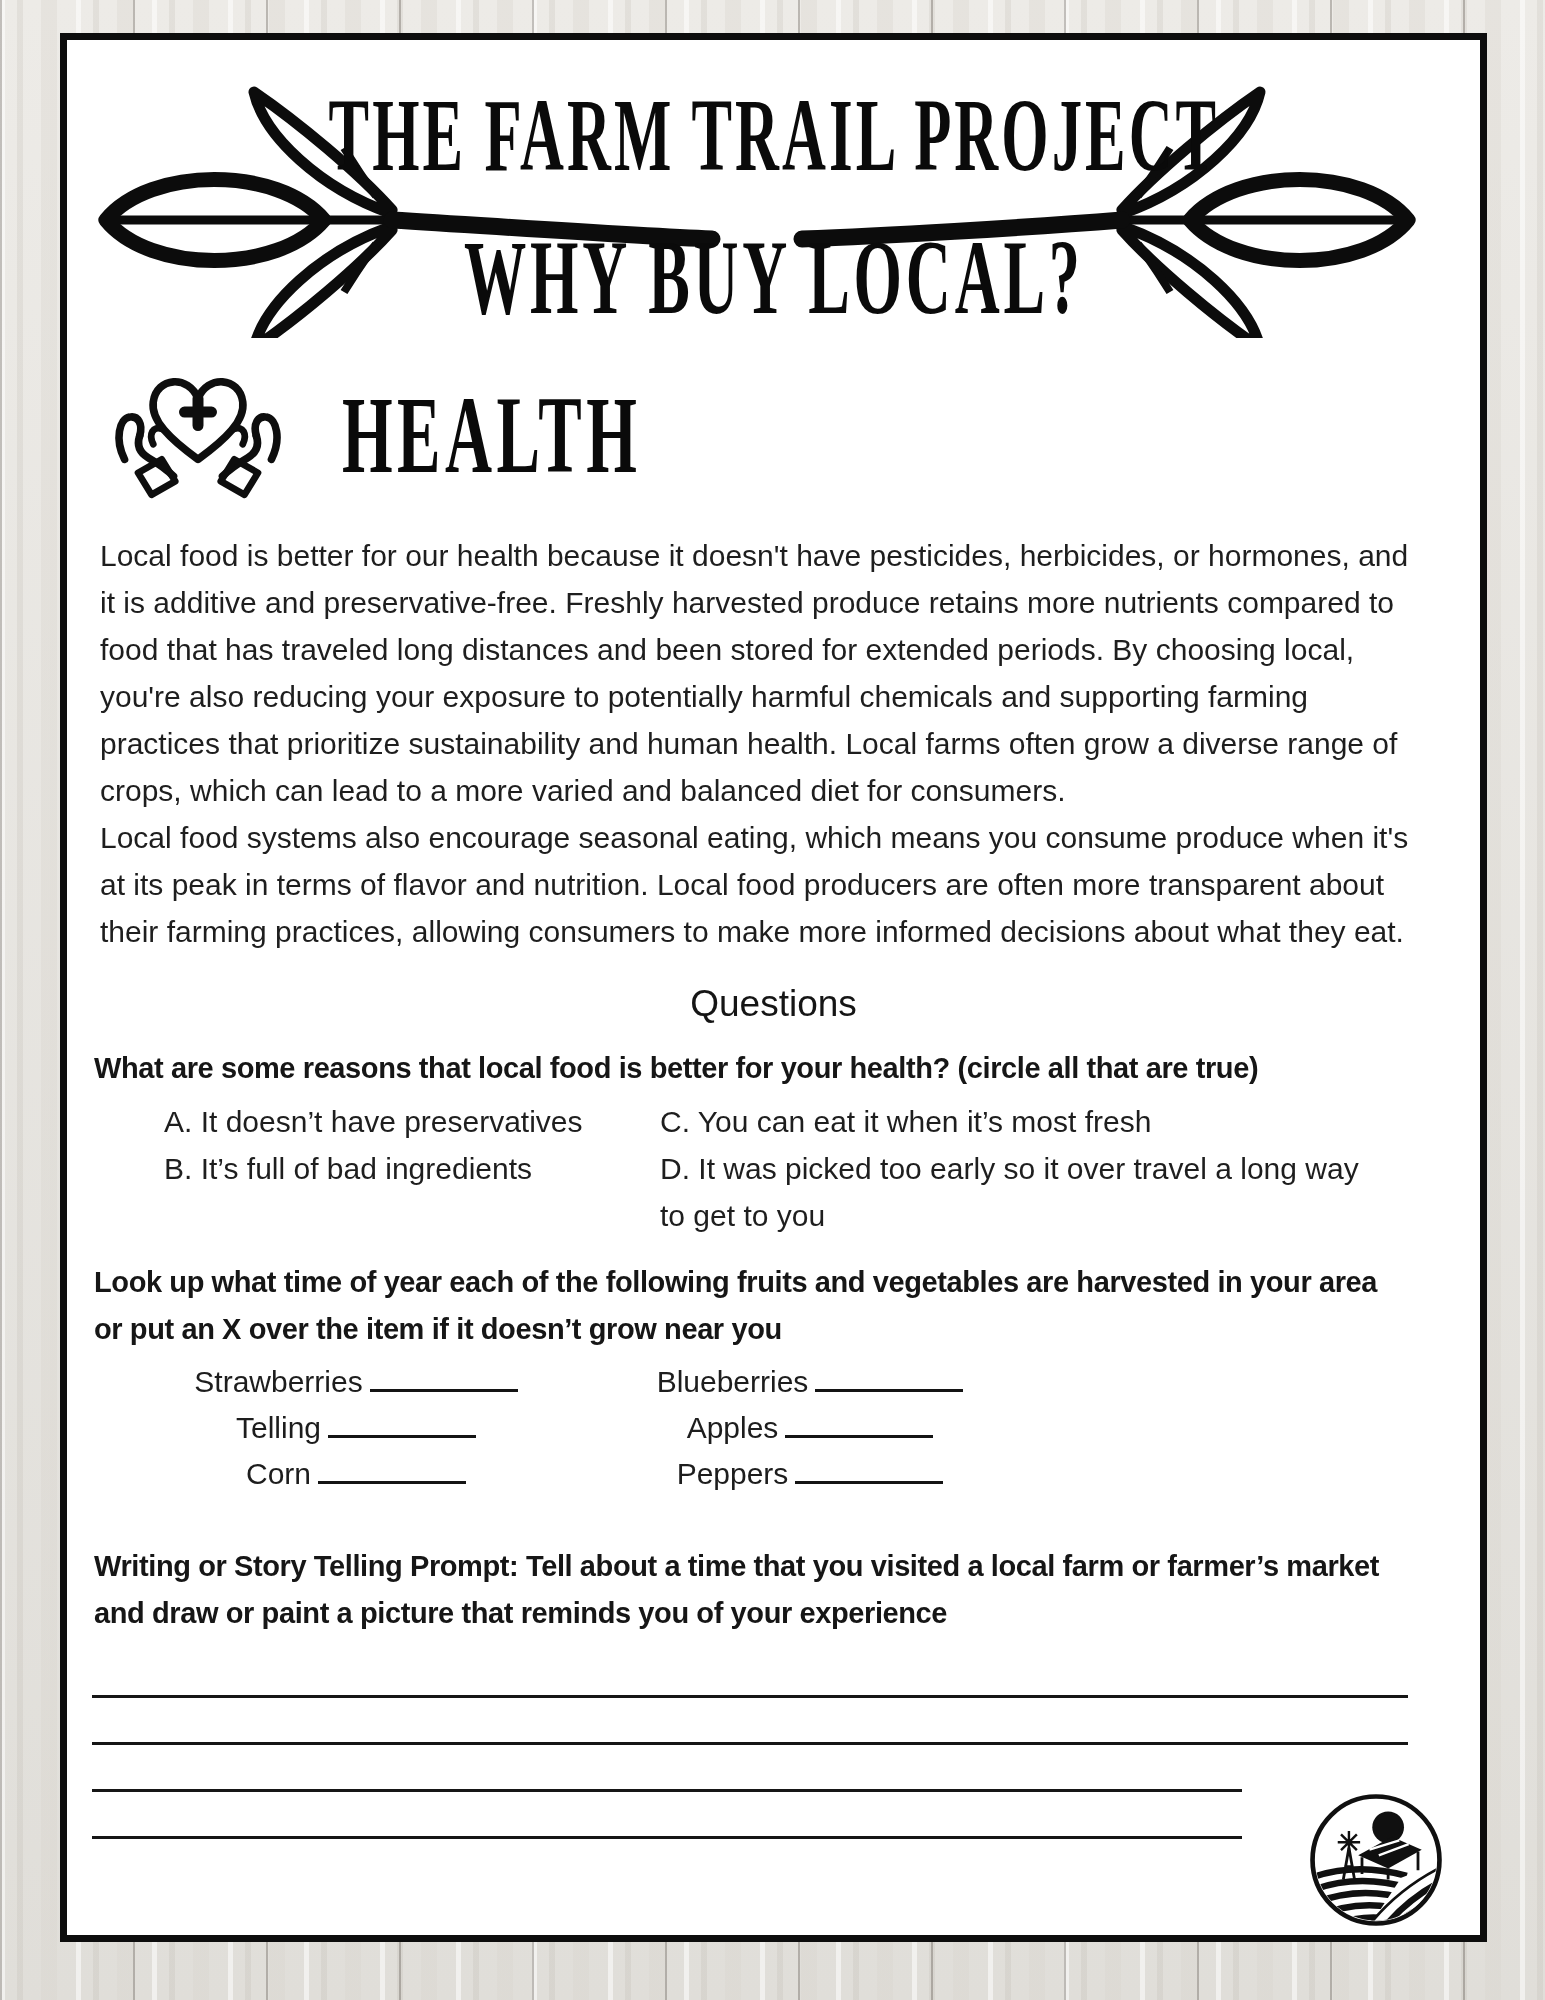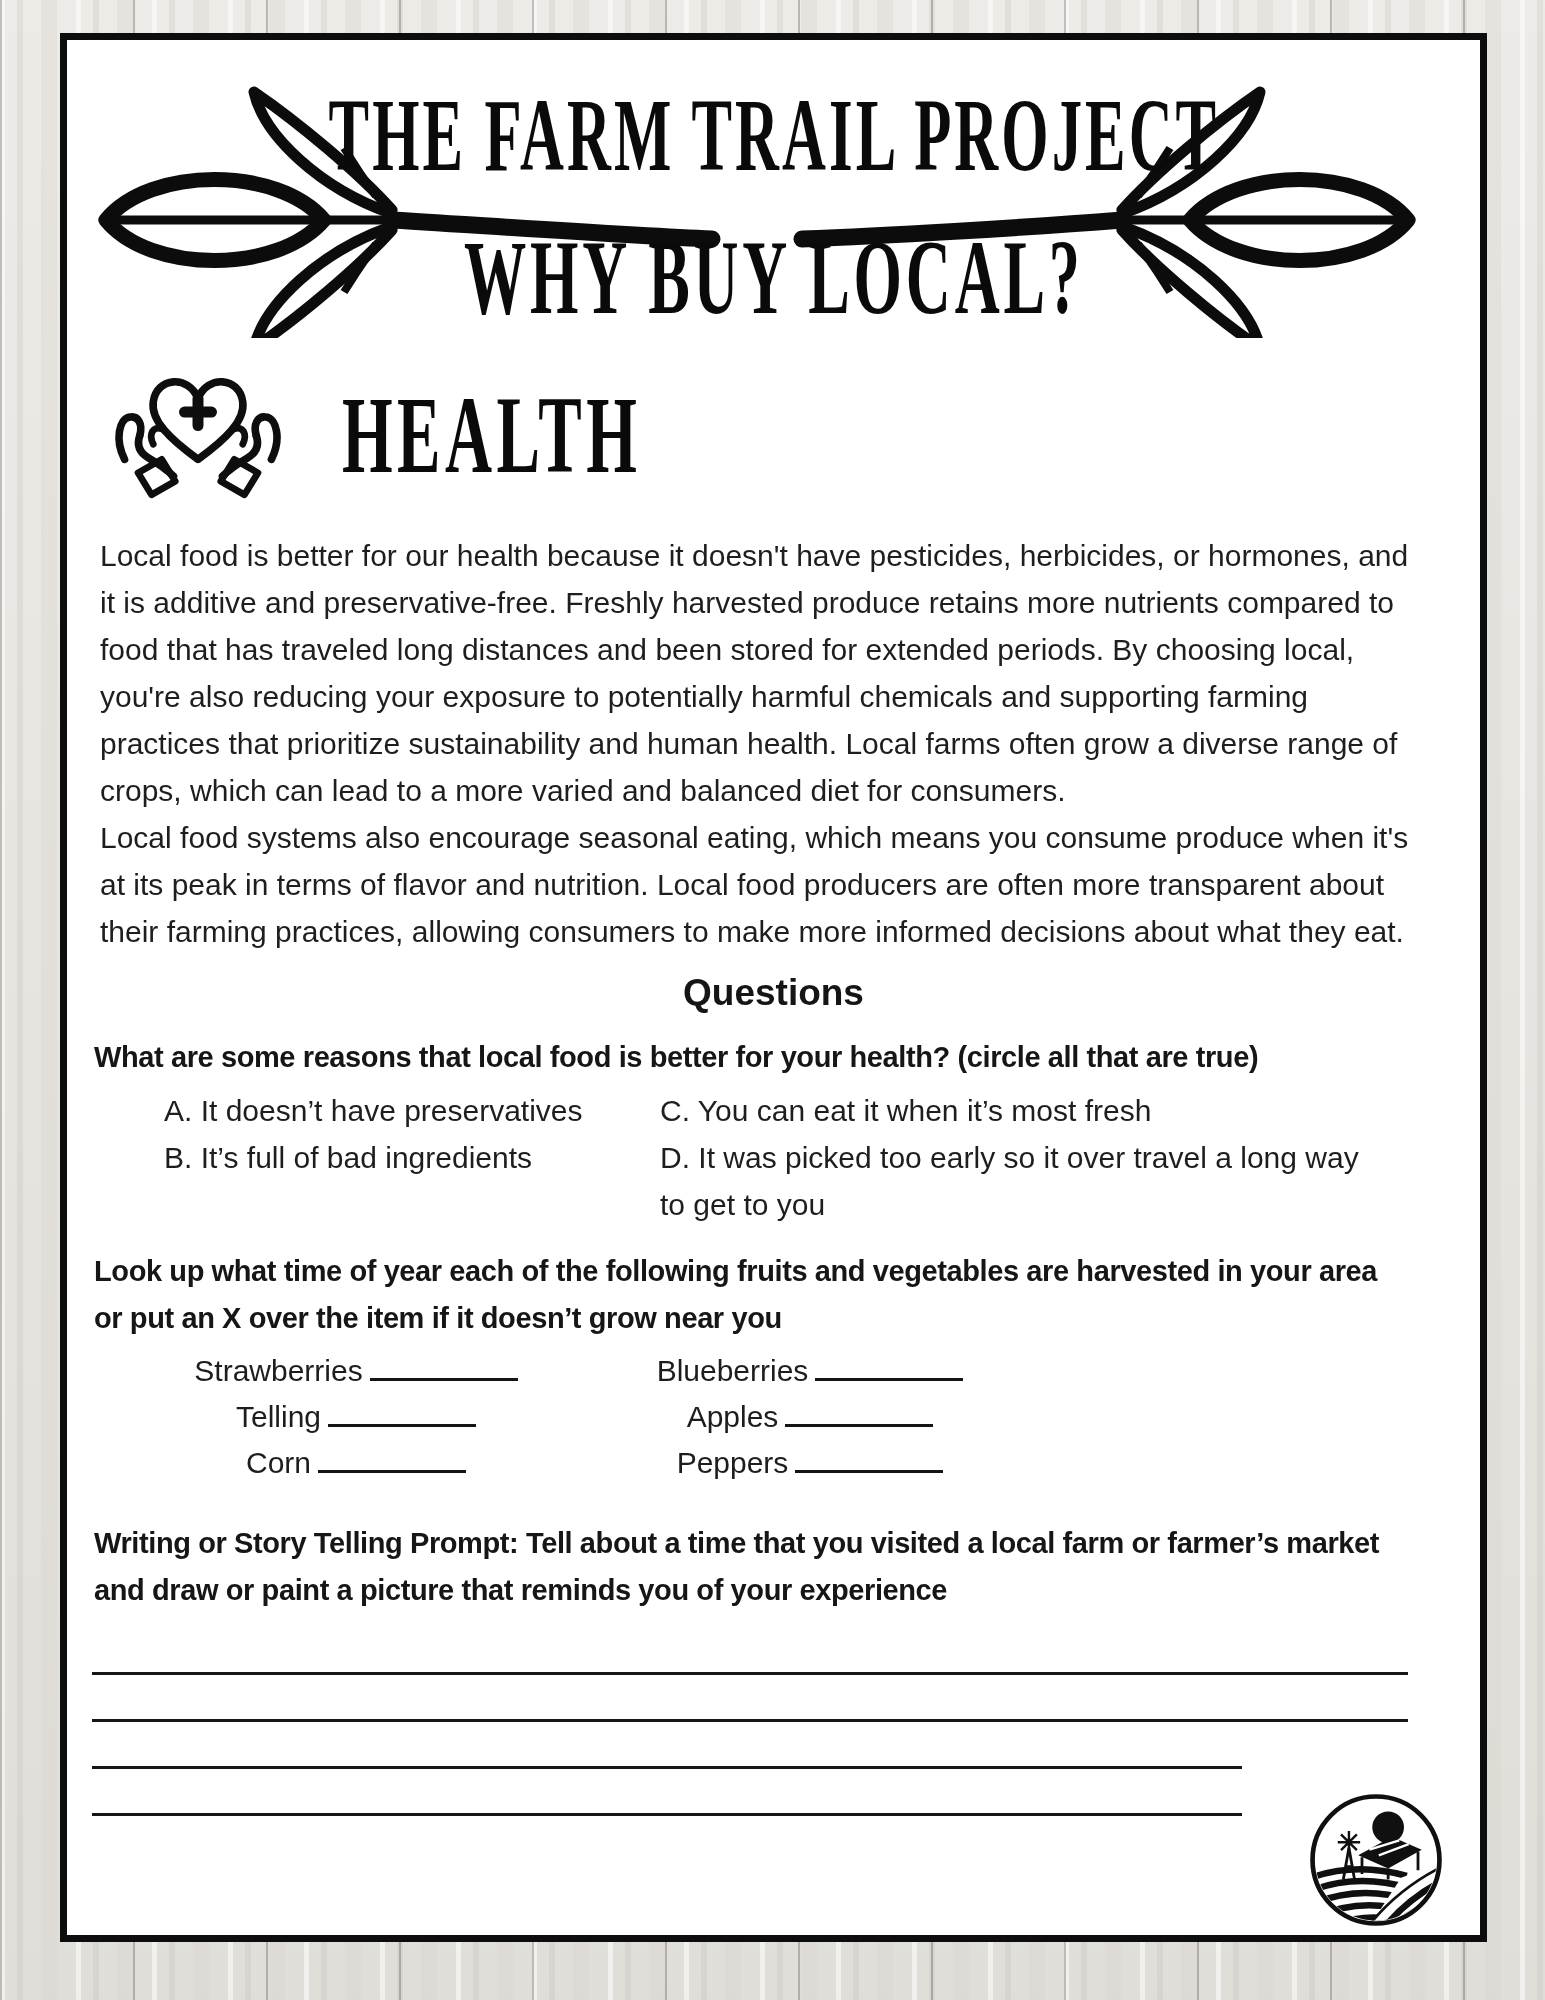--- a/index.html
+++ b/index.html
@@ -32,30 +32,30 @@
   .title-row1{position:absolute;top:26px;left:0;width:100%;text-align:center;}
   .title-row2{position:absolute;top:168px;left:0;width:100%;text-align:center;}
   
   .health-row{display:flex;align-items:center;gap:44px;margin:20px 0 0 6px;height:152px;}
   .health-icon{width:200px;height:152px;flex:0 0 auto;}
   
   .body-text{font-size:30px;line-height:47px;color:#1e1e1e;}
   .paragraphs{margin:22px 0 0 8px;max-width:1316px;}
   .paragraphs p{margin:0;}
   
-  .q-heading{margin-top:17px;text-align:center;font-size:37px;font-weight:700;color:#151515;}
+  .q-heading{margin-top:28px;text-align:center;font-size:37px;font-weight:400;color:#151515;}
   .q-prompt{font-weight:700;font-size:29px;line-height:47px;letter-spacing:-0.4px;margin:20px 0 0 2px;color:#161616;}
   .q1-prompt{white-space:nowrap;}
   .options{display:grid;grid-template-columns:496px 700px;margin:6px 0 0 72px;column-gap:0;}
   .option{font-size:30px;line-height:47px;color:#1e1e1e;}
   .q2-prompt{max-width:1305px;}
   .produce{display:grid;grid-template-columns:388px 520px;margin:6px 0 0 70px;}
   .produce-item{font-size:30px;line-height:46px;height:46px;text-align:center;}
   .blank{display:inline-block;width:148px;border-bottom:3px solid #141414;height:30px;margin-left:7px;vertical-align:baseline;}
-  .q3-prompt{margin-top:34px;max-width:1300px;}
+  .q3-prompt{margin-top:46px;max-width:1300px;}
   
   .write-area{margin-top:58px;}
   .write-line{border:0;border-top:3px solid #161616;height:0;margin:0 0 44px 0;}
   .write-line.wide{width:1316px;}
   .write-line.narrow{width:1150px;margin-left:0;}
   
   .logo-wrap{position:absolute;right:34px;bottom:4px;width:140px;height:142px;}
   svg{display:block;}
 </style>
 </head>

